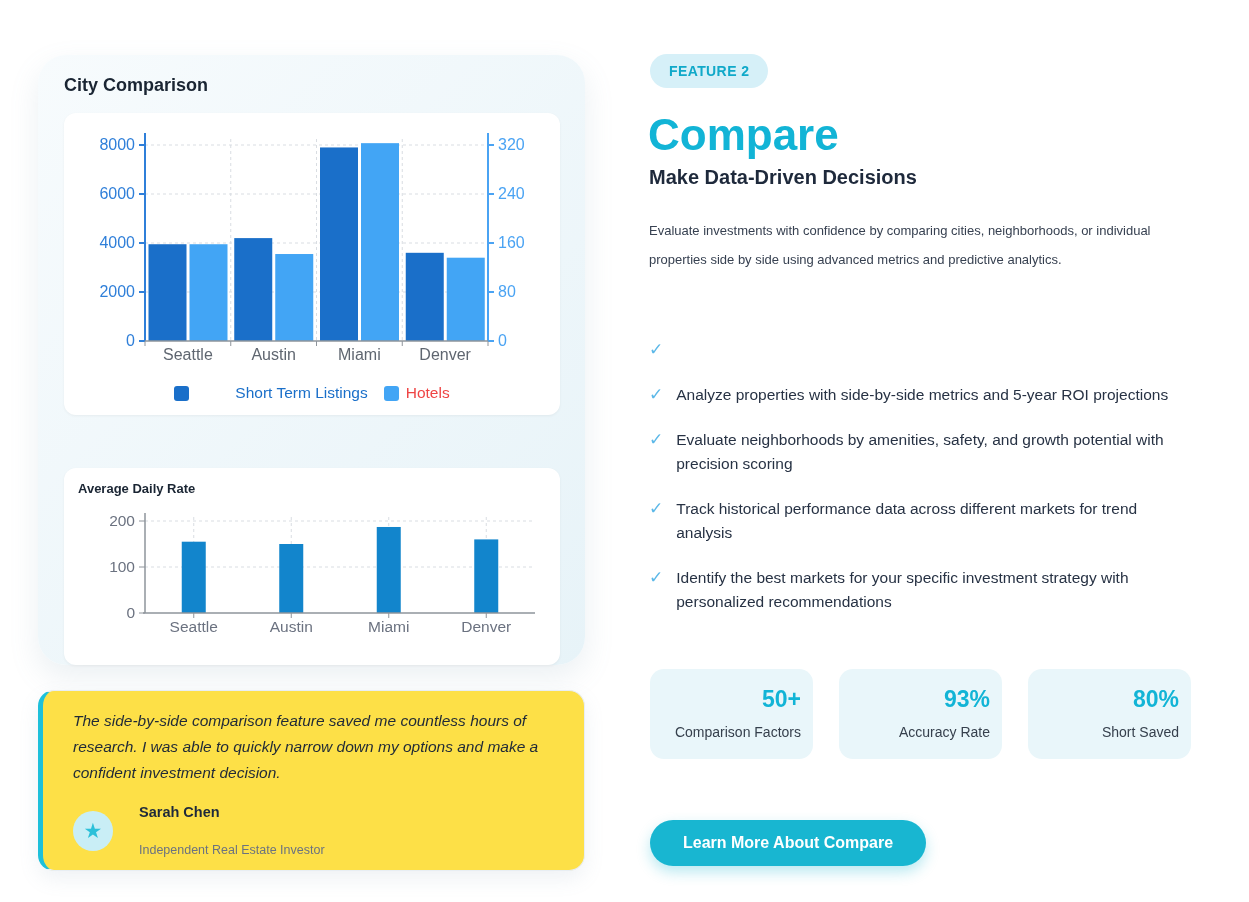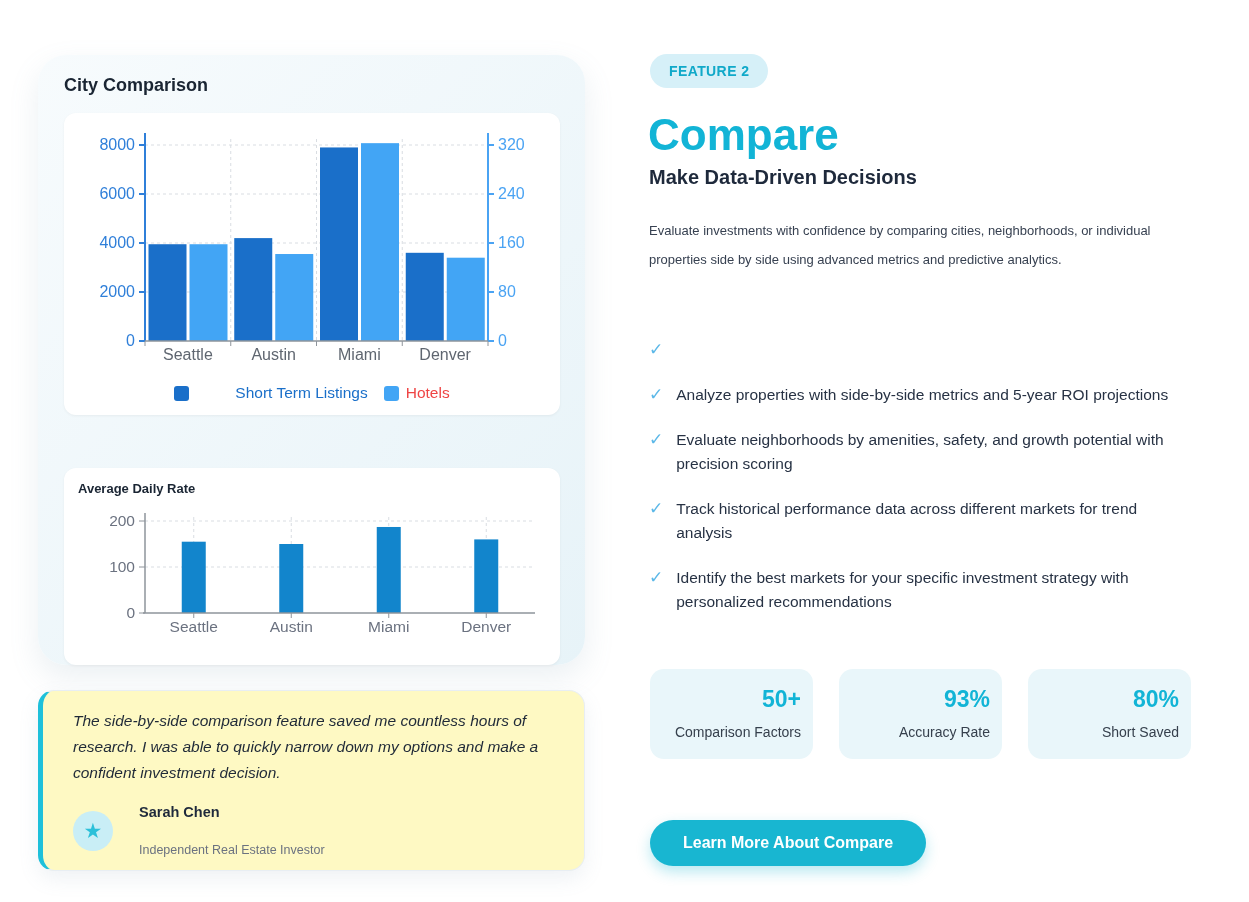--- a/index.html
+++ b/index.html
@@ -19,21 +19,21 @@
   .chart-legend { position:absolute; left:0; bottom:13px; width:100%;
     display:flex; justify-content:center; gap:16px; }
   .legend-item { display:flex; align-items:center; gap:7px; font-size:15.5px; cursor:pointer; }
   .legend-swatch { width:15px; height:15px; border-radius:3px; display:inline-block; }
   .adr-title { position:absolute; left:14px; top:13px; font-size:13px; font-weight:700; color:#1a2533; }
   .panel2 svg { position:absolute; left:12px; top:38px; }
   svg text { font-family:"Liberation Sans", sans-serif; }
 
   
   .testimonial-card { position:absolute; left:38px; top:690px; width:547px; height:181px;
-    background:#fef9c3; border:1px solid #e8eef3; border-left:5px solid var(--tcard-border);
+    background:#fde047; border:1px solid #e8eef3; border-left:5px solid var(--tcard-border);
     border-radius:16px; box-shadow:0 8px 20px rgba(120,150,170,.12); }
   .quote { position:absolute; left:30px; top:17px; width:505px; font-style:italic;
     font-size:15.5px; line-height:26px; color:#1f2937; }
   .author-row { position:absolute; left:30px; top:113px; display:flex; align-items:center; }
   .avatar { width:40px; height:40px; border-radius:50%; background:var(--avatar-bg);
     display:flex; align-items:center; justify-content:center; margin-right:26px; }
   .star { color:var(--star); font-size:21px; line-height:1; }
   .author-name { font-size:14.5px; font-weight:700; color:#1e293b; margin-bottom:10px; }
   .author-role { font-size:12.5px; color:#6b7280;margin-top:23px; }
 

